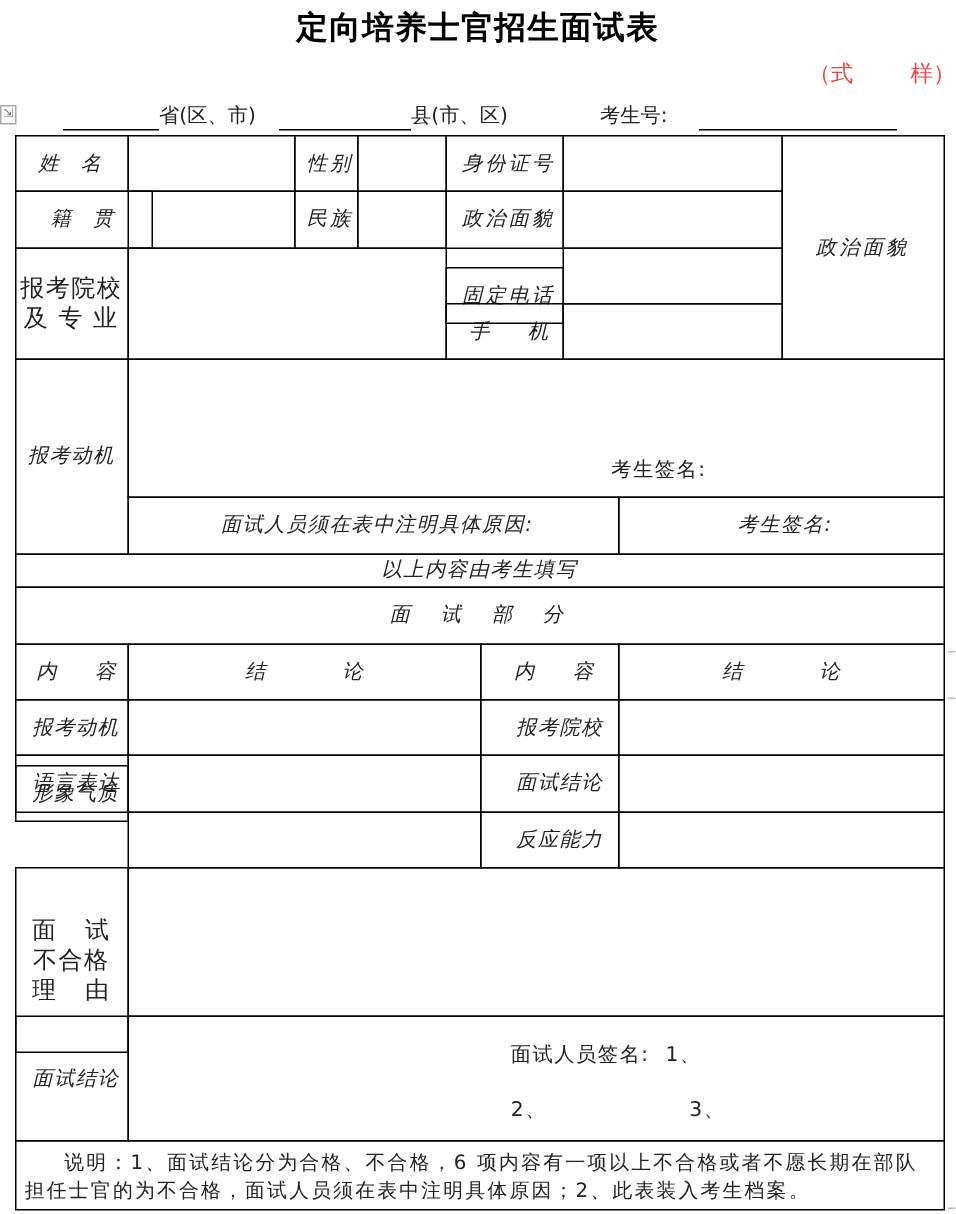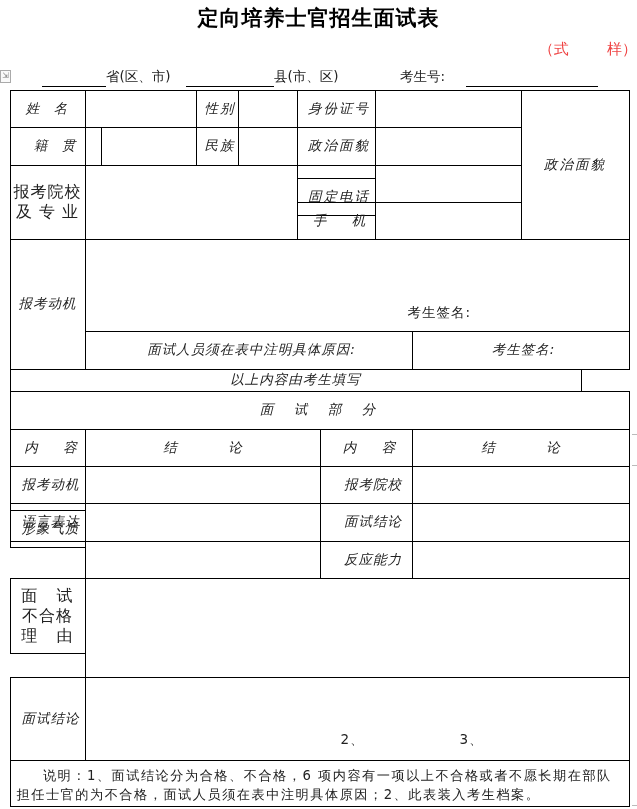--- a/index.html
+++ b/index.html
@@ -87,21 +87,21 @@
 <div class="cell inp" style="left:85px; top:239px; width:545px; height:93px;">
   <span class="inner" style="left:322px; top:64px;">考生签名:</span>
 </div>
 <div class="cell l" style="left:85px; top:331px; width:328px; height:39px;">
     <span class="lbl" style="letter-spacing:1px;">面试人员须在表中注明具体原因:</span>
   </div>
 <div class="cell l" style="left:412px; top:331px; width:218px; height:39px;">
     <span class="lbl" style="letter-spacing:1px;">考生签名:</span>
   </div>
 
-<div class="cell c" style="left:10px; top:369px; width:572px; height:23px;">
+<div class="cell c" style="left:10px; top:369px; width:620px; height:23px;">
     <span class="lbl" style="letter-spacing:1px;">以上内容由考生填写</span>
   </div>
 <div class="cell c" style="left:10px; top:391px; width:620px; height:39px;">
     <span class="lbl" style="letter-spacing:4px;">面  试  部  分</span>
   </div>
 
 <div class="cell l" style="left:10px; top:429px; width:76px; height:38px;">
     <span class="lbl" style="letter-spacing:0;">内      容</span>
   </div>
 <div class="cell c" style="left:85px; top:429px; width:236px; height:38px;">
@@ -134,31 +134,32 @@
 
 <div class="cell l" style="left:10px; top:510px; width:76px; height:38px;">
     <span class="lbl" style="letter-spacing:1px;">形象气质</span>
   </div>
 <div class="cell inp" style="left:85px; top:541px; width:236px; height:38px;"></div>
 <div class="cell l" style="left:320px; top:541px; width:93px; height:38px;">
     <span class="lbl" style="letter-spacing:1px; padding-left:8px;">反应能力</span>
   </div>
 <div class="cell inp" style="left:412px; top:541px; width:218px; height:38px;"></div>
 
-<div class="cell c" style="left:10px; top:578px; width:76px; height:76px; flex-direction:column;">
+<div class="cell c" style="left:10px; top:578px; width:76px; height:124px; flex-direction:column;">
   <span class="vlabel" style="white-space:pre;">面   试</span>
   <span class="vlabel">不合格</span>
   <span class="vlabel" style="white-space:pre;text-align:center;">理   由</span>
 </div>
 <div class="cell inp" style="left:85px; top:578px; width:545px; height:100px;"></div>
 
 <div class="cell l" style="left:10px; top:677px; width:76px; height:84px;">
     <span class="lbl" style="letter-spacing:1px;">面试结论</span>
   </div>
 <div class="cell inp" style="left:85px; top:677px; width:545px; height:84px;">
+  <span class="inner" style="left:255px; top:16px;">面试人员签名:  1、</span>
   <span class="inner" style="left:255px; top:53px;">2、</span>
   <span class="inner" style="left:374px; top:53px;">3、</span>
 </div>
 
 <div class="cell" style="left:10px; top:760px; width:620px; height:47px; align-items:flex-end;">
   <span class="note">说明：1、面试结论分为合格、不合格，6 项内容有一项以上不合格或者不愿长期在部队担任士官的为不合格，面试人员须在表中注明具体原因；2、此表装入考生档案。</span>
 </div>
 
 <div class="side-mark" style="top:434px;"></div>
 <div class="side-mark" style="top:465px;"></div>

